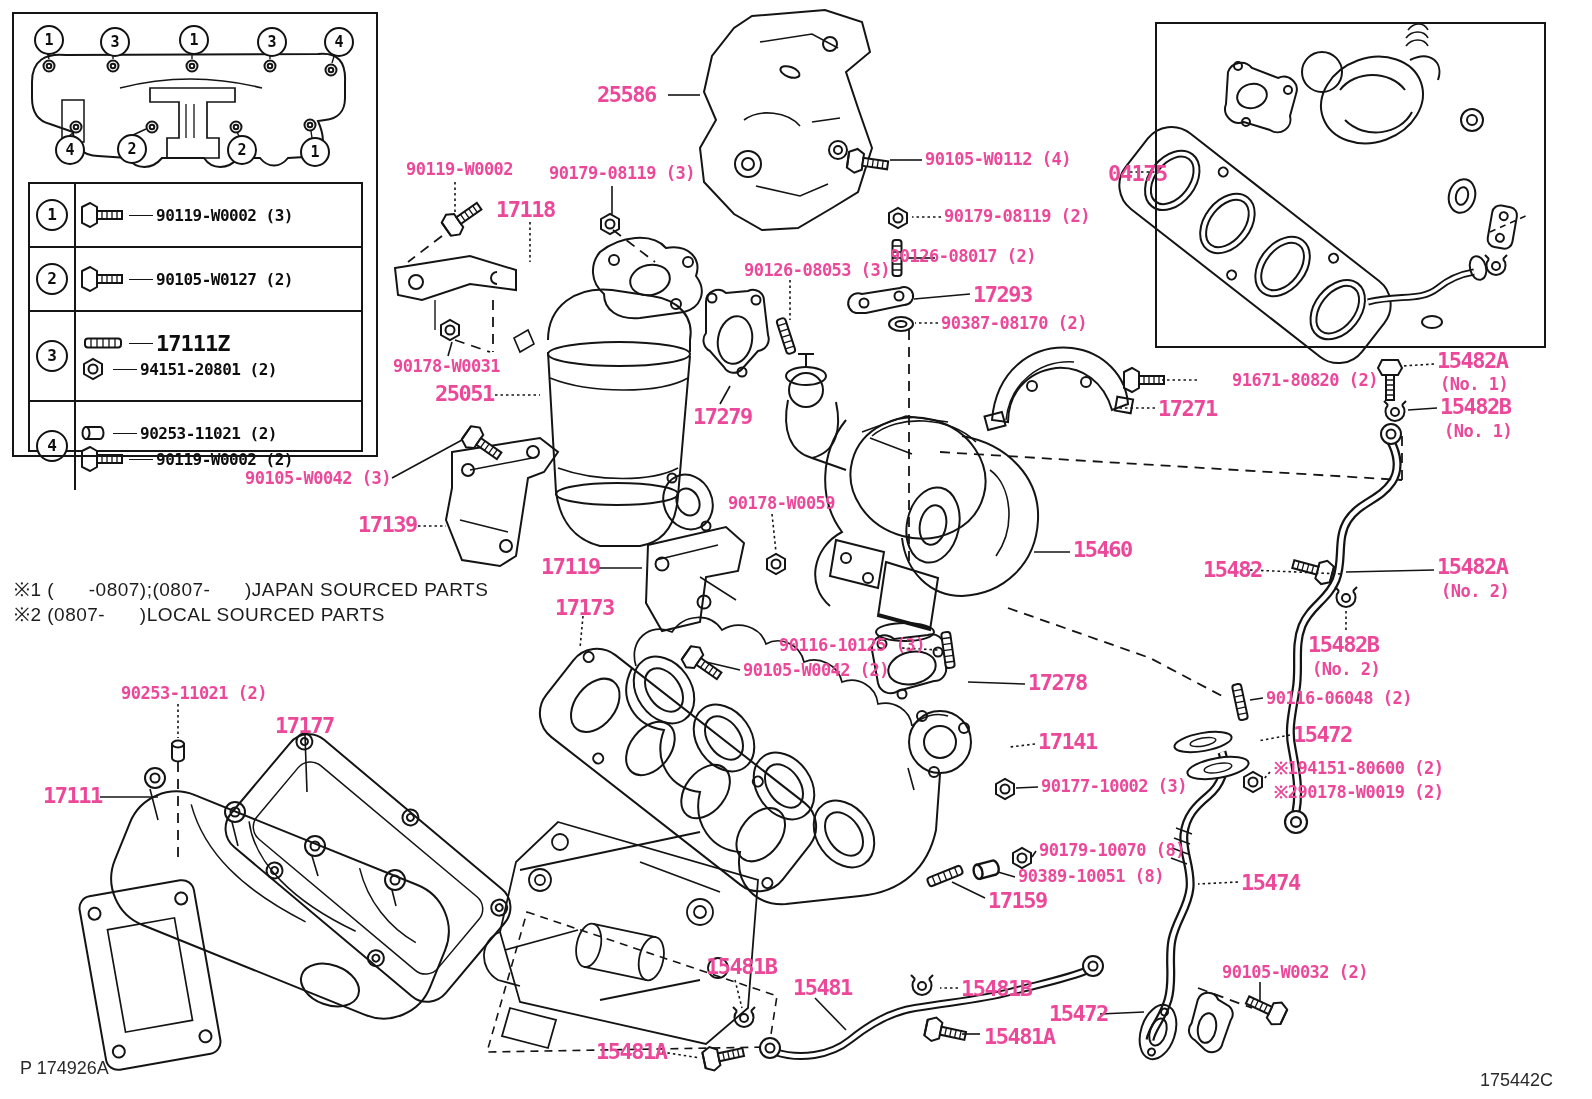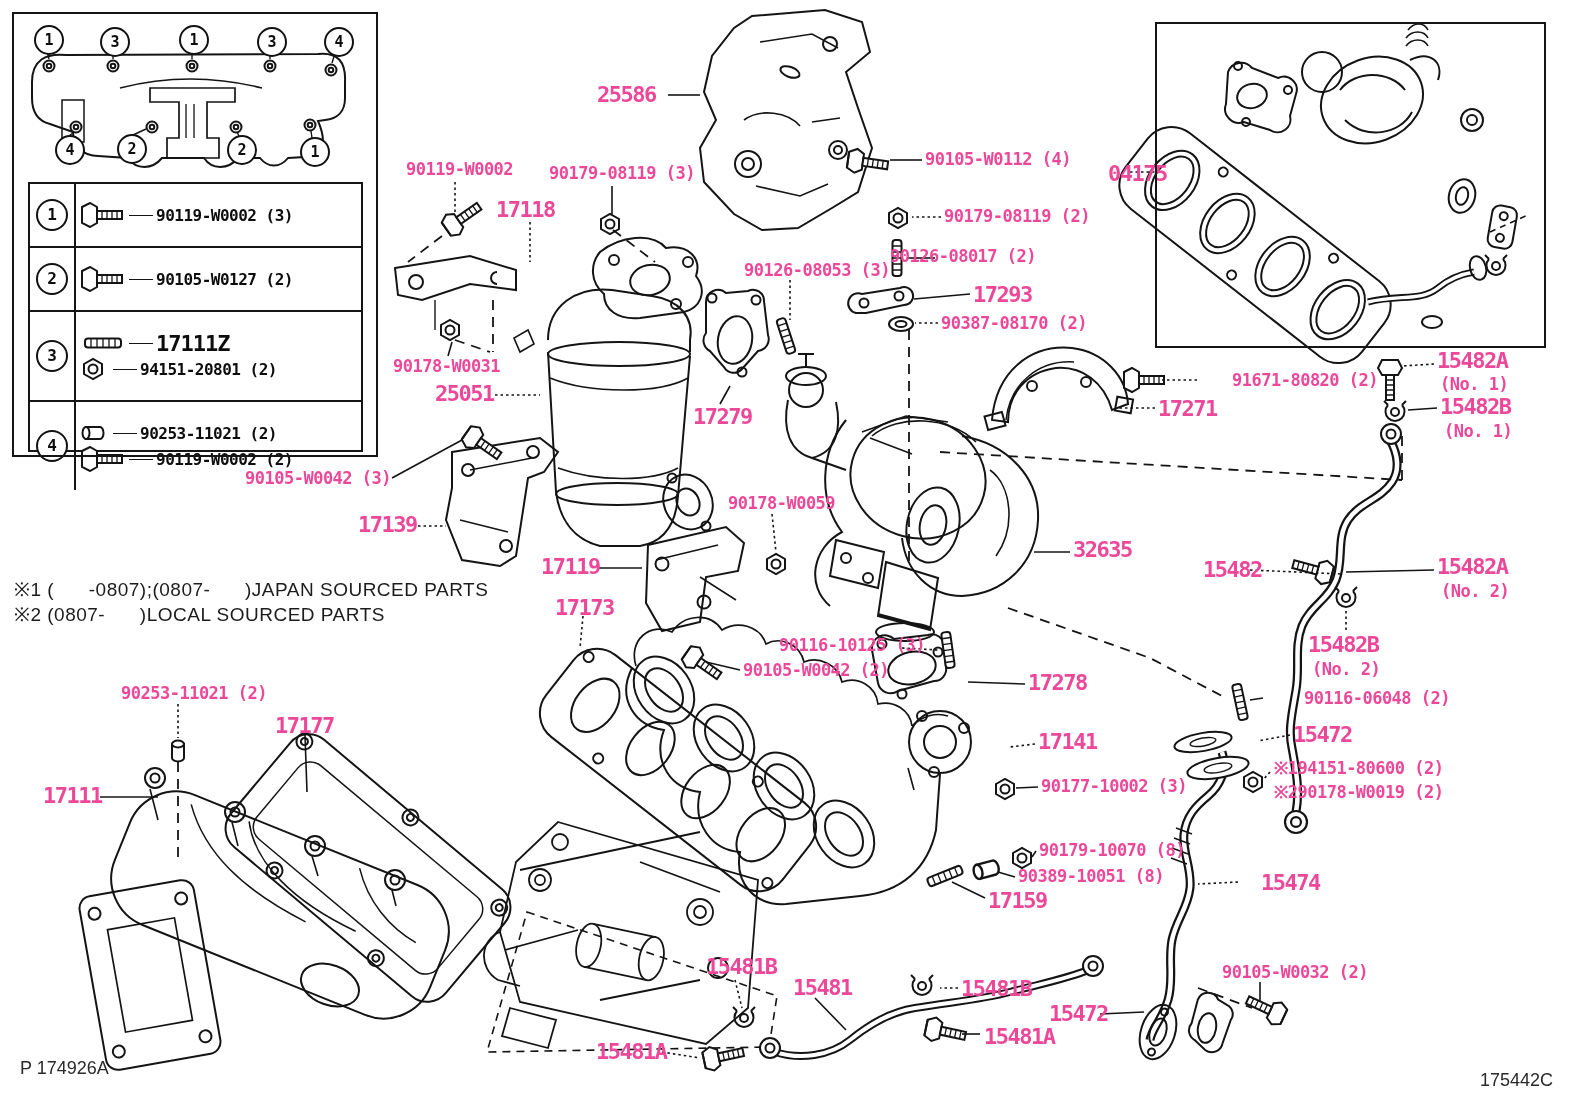--- a/index.html
+++ b/index.html
@@ -482,44 +482,44 @@
       <span class="lbl lg" style="left: 1437px; top: 350px;">15482A</span>
       <span class="lbl sm" style="left: 1440px; top: 376px;">(No. 1)</span>
       <span class="lbl lg" style="left: 1440px; top: 396px;">15482B</span>
       <span class="lbl sm" style="left: 1444px; top: 423px;">(No. 1)</span>
       <span class="lbl sm" style="left: 393px; top: 358px;">90178-W0031</span>
       <span class="lbl lg" style="left: 435px; top: 383px;">25051</span>
       <span class="lbl lg" style="left: 693px; top: 406px;">17279</span>
       <span class="lbl sm" style="left: 245px; top: 470px;">90105-W0042 (3)</span>
       <span class="lbl lg" style="left: 358px; top: 514px;">17139</span>
       <span class="lbl sm" style="left: 728px; top: 495px;">90178-W0059</span>
-      <span class="lbl lg" style="left: 1073px; top: 539px;">32635</span>
+      <span class="lbl lg" style="left: 1073px; top: 539px;">15460</span>
       <span class="lbl lg" style="left: 1203px; top: 559px;">15482</span>
       <span class="lbl lg" style="left: 1437px; top: 556px;">15482A</span>
       <span class="lbl sm" style="left: 1441px; top: 583px;">(No. 2)</span>
       <span class="lbl lg" style="left: 541px; top: 556px;">17119</span>
       <span class="lbl lg" style="left: 555px; top: 597px;">17173</span>
       <span class="lbl sm" style="left: 779px; top: 637px;">90116-10125 (3)</span>
       <span class="lbl sm" style="left: 743px; top: 662px;">90105-W0042 (2)</span>
       <span class="lbl lg" style="left: 1028px; top: 672px;">17278</span>
       <span class="lbl lg" style="left: 1308px; top: 634px;">15482B</span>
       <span class="lbl sm" style="left: 1312px; top: 661px;">(No. 2)</span>
-      <span class="lbl sm" style="left: 1266px; top: 690px; margin-left: 38px;">90116-06048 (2)</span>
+      <span class="lbl sm" style="left: 1266px; top: 690px;">90116-06048 (2)</span>
       <span class="lbl lg" style="left: 1293px; top: 724px;">15472</span>
       <span class="lbl sm" style="left: 1274px; top: 760px;">※194151-80600 (2)</span>
       <span class="lbl sm" style="left: 1274px; top: 784px;">※290178-W0019 (2)</span>
       <span class="lbl sm" style="left: 121px; top: 685px;">90253-11021 (2)</span>
       <span class="lbl lg" style="left: 275px; top: 715px;">17177</span>
       <span class="lbl lg" style="left: 43px; top: 785px;">17111</span>
       <span class="lbl lg" style="left: 1038px; top: 731px;">17141</span>
       <span class="lbl sm" style="left: 1041px; top: 778px;">90177-10002 (3)</span>
       <span class="lbl sm" style="left: 1039px; top: 842px;">90179-10070 (8)</span>
       <span class="lbl sm" style="left: 1018px; top: 868px;">90389-10051 (8)</span>
       <span class="lbl lg" style="left: 988px; top: 890px;">17159</span>
-      <span class="lbl lg" style="left: 1241px; top: 872px; margin-left: 20px;">15474</span>
+      <span class="lbl lg" style="left: 1241px; top: 872px;">15474</span>
       <span class="lbl lg" style="left: 706px; top: 956px;">15481B</span>
       <span class="lbl lg" style="left: 793px; top: 977px;">15481</span>
       <span class="lbl lg" style="left: 961px; top: 978px;">15481B</span>
       <span class="lbl lg" style="left: 984px; top: 1026px;">15481A</span>
       <span class="lbl lg" style="left: 1049px; top: 1003px;">15472</span>
       <span class="lbl lg" style="left: 596px; top: 1041px;">15481A</span>
       <span class="lbl sm" style="left: 1222px; top: 964px;">90105-W0032 (2)</span>
       <div class="callout" style="left: 34px; top: 25px;">1</div>
       <div class="callout" style="left: 100px; top: 27px;">3</div>
       <div class="callout" style="left: 179px; top: 25px;">1</div>

